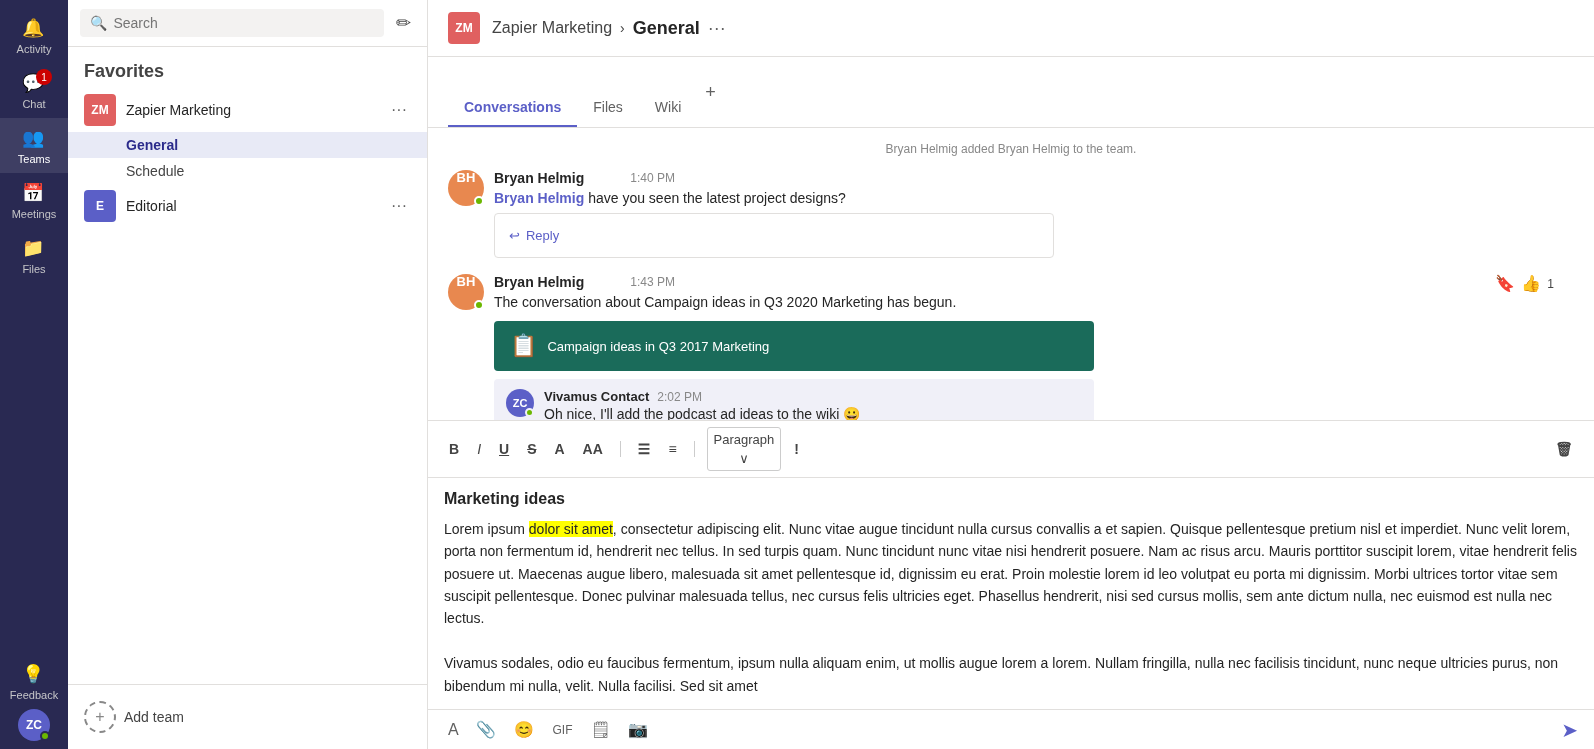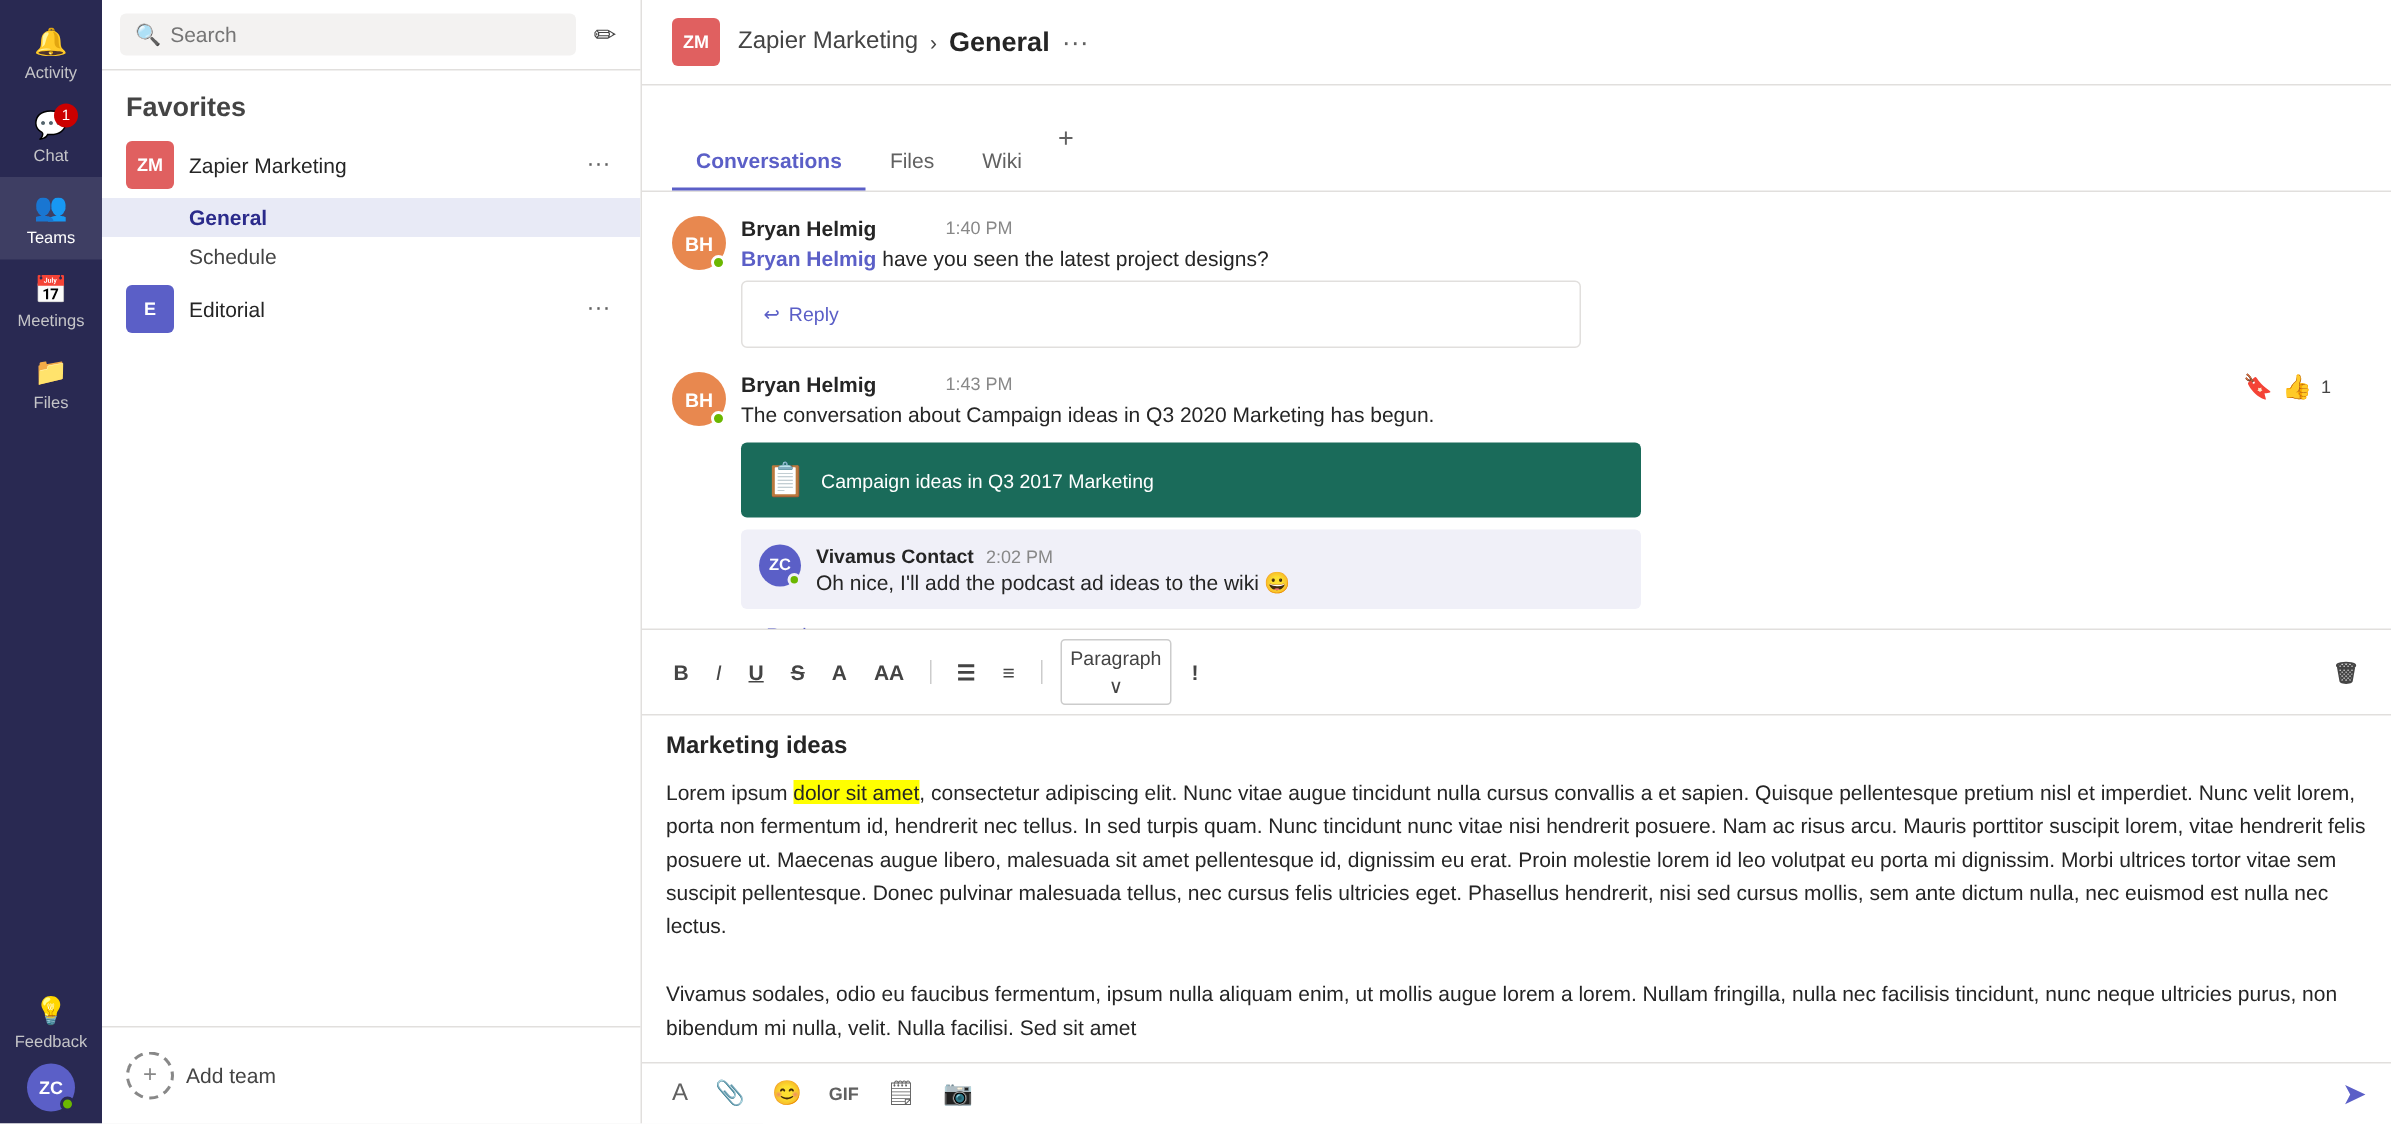--- a/index.html
+++ b/index.html
@@ -318,21 +318,21 @@
       display: flex;
       gap: 10px;
       padding: 8px 0;
       align-items: flex-start;
     }
     .msg-avatar {
       width: 36px;
       height: 36px;
       border-radius: 50%;
       display: flex;
-      align-items: center;
+      align-items: flex-start;
       justify-content: center;
       font-size: 13px;
       font-weight: 700;
       color: #fff;
       flex-shrink: 0;
       position: relative;
     }
     .msg-avatar .online-dot {
       position: absolute;
       bottom: 0;
@@ -637,20 +637,21 @@
 
   <div class="channel-tabs">
     <div class="tab-item active">Conversations</div>
     <div class="tab-item">Files</div>
     <div class="tab-item">Wiki</div>
     <div class="tab-add">+</div>
   </div>
 
   <div class="messages-area">
 
+    <div class="system-message">Bryan Helmig added Bryan Helmig to the team.</div>
 
     <div class="msg-block-outer">
       <div class="message-block">
         <div class="msg-avatar" style="background:#e8884f;">
           <span>BH</span>
           <div class="online-dot"></div>
         </div>
         <div class="msg-content">
           <div class="msg-header">
             <span class="msg-author">Bryan Helmig</span>
@@ -744,20 +745,20 @@
         <span>Lorem ipsum </span><span class="highlight-yellow">dolor sit amet</span><span>, consectetur adipiscing elit. Nunc vitae augue tincidunt nulla cursus convallis a et sapien. Quisque pellentesque pretium nisl et imperdiet. Nunc velit lorem, porta non fermentum id, hendrerit nec tellus. In sed turpis quam. Nunc tincidunt nunc vitae nisi hendrerit posuere. Nam ac risus arcu. Mauris porttitor suscipit lorem, vitae hendrerit felis posuere ut. Maecenas augue libero, malesuada sit amet pellentesque id, dignissim eu erat. Proin molestie lorem id leo volutpat eu porta mi dignissim. Morbi ultrices tortor vitae sem suscipit pellentesque. Donec pulvinar malesuada tellus, nec cursus felis ultricies eget. Phasellus hendrerit, nisi sed cursus mollis, sem ante dictum nulla, nec euismod est nulla nec lectus.</span>
         <br><br>
         <span>Vivamus sodales, odio eu faucibus fermentum, ipsum nulla aliquam enim, ut mollis augue lorem a lorem. Nullam fringilla, nulla nec facilisis tincidunt, nunc neque ultricies purus, non bibendum mi nulla, velit. Nulla facilisi. Sed sit amet</span>
       </div>
     </div>
 
     <div class="msg-bottom-toolbar">
       <button class="bottom-toolbar-btn">A</button>
       <button class="bottom-toolbar-btn">📎</button>
       <button class="bottom-toolbar-btn">😊</button>
-      <button class="bottom-toolbar-btn" style="font-size:12px;font-weight:700;">GIF</button>
+      <button class="bottom-toolbar-btn" style="font-size:12px;font-weight:400;">GIF</button>
       <button class="bottom-toolbar-btn">🗒</button>
       <button class="bottom-toolbar-btn">📷</button>
       <button class="send-btn">➤</button>
     </div>
   </div>
 
 </div>
 
 </body></html>

